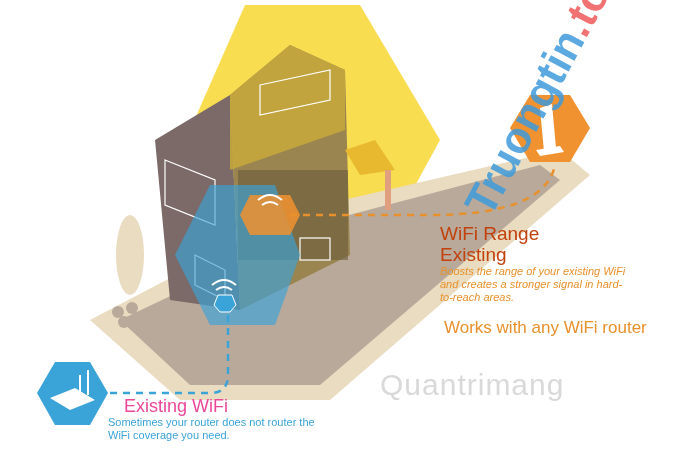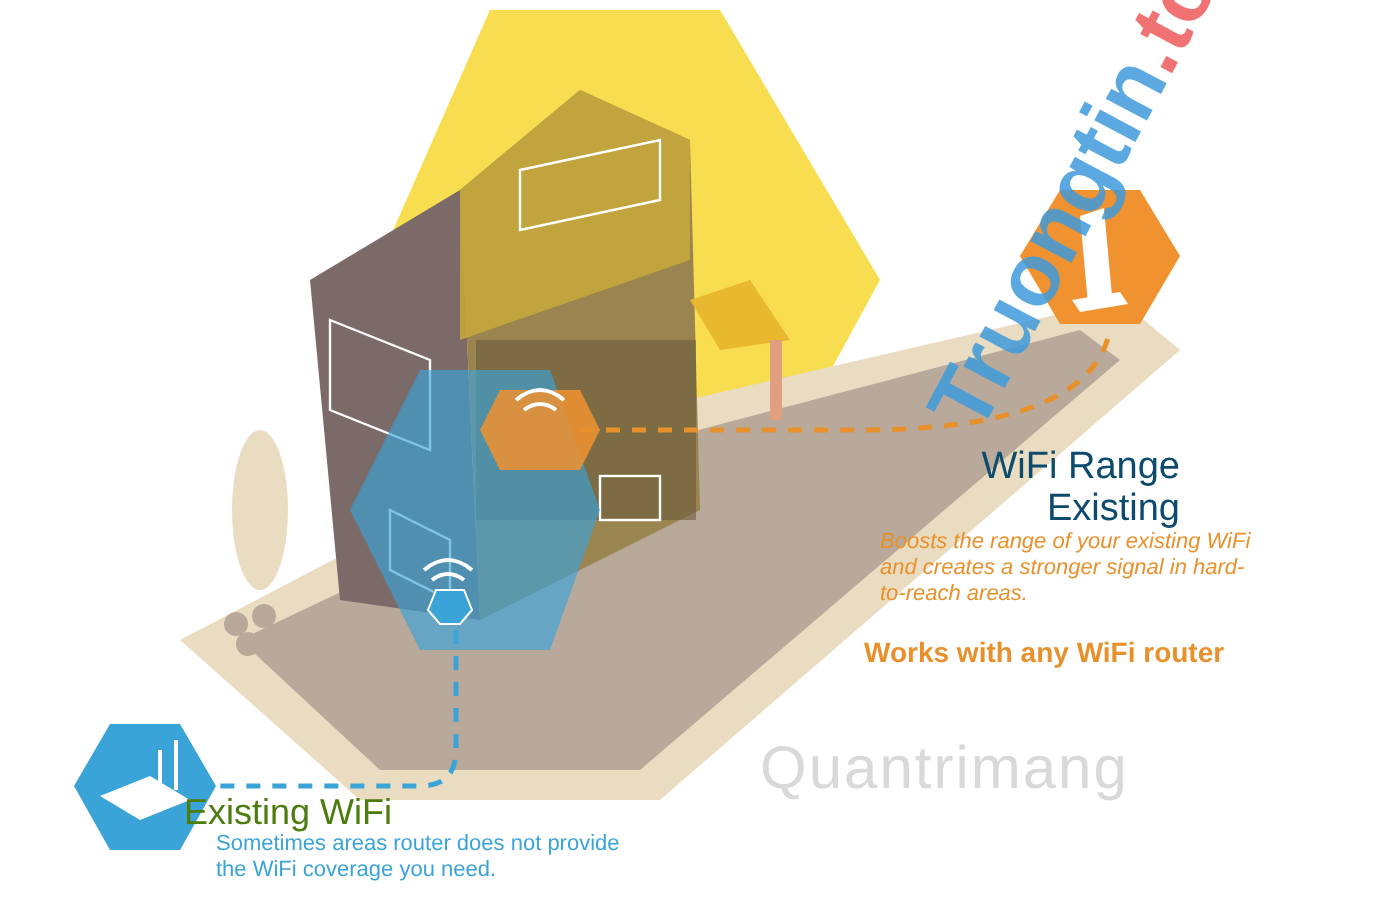--- a/index.html
+++ b/index.html
@@ -1,23 +1,23 @@
 <!DOCTYPE html>
 <html><head>
 <meta charset="utf-8">
 <style>
   html, body { margin:0; padding:0; background:#ffffff; }
   body { width:700px; height:453px; position:relative; overflow:hidden; font-family:"Liberation Sans", sans-serif; }
   .stage { position:absolute; left:0; top:0; width:700px; height:453px; }
   svg.illu { position:absolute; left:0; top:0; }
   .label { position:absolute; }
-  .ext-title { left:440px; top:223px; color:#0c4a6e; font-size:19px; line-height:21px; font-weight:normal; width:150px;text-align:right; }
+  .ext-title { left:440px; top:223px; color:#c2410c; font-size:19px; line-height:21px; font-weight:normal; width:150px; }
   .ext-desc { left:440px; top:265px; color:#e8912c; font-size:11px; line-height:13px; width:195px;font-style:italic; }
-  .ext-note { left:432px; top:318px; color:#e8912c; font-size:14px; font-weight:bold; }
-  .wifi-title { left:92px; top:396px; color:#4d7c0f; font-size:18px; line-height:20px; }
+  .ext-note { left:444px; top:318px; color:#e8912c; font-size:17px; font-weight:normal; }
+  .wifi-title { left:124px; top:396px; color:#ec4899; font-size:18px; line-height:20px; }
   .wifi-desc { left:108px; top:416px; color:#3aa3d8; font-size:11px; line-height:13px; width:220px; }
   .wm-quan { left:380px; top:368px; color:#d9d9d9; font-size:30px; letter-spacing:1px;text-align:center; }
   .wm-truong { left:455px; top:200px; color:#3f9bdb; font-size:44px; font-weight:bold; transform:rotate(-62deg); transform-origin:left top; white-space:nowrap; opacity:0.85; }
   .wm-top { color:#ef5a5a; }
 </style>
 </head>
 <body>
 
 <div class="stage">
 
@@ -81,17 +81,17 @@
   </svg>
 
   <div class="label ext-title">
     <div>WiFi Range</div>
     <div>Existing</div>
   </div>
   <div class="label ext-desc">Boosts the range of your existing WiFi and creates a stronger signal in hard-to-reach areas.</div>
   <div class="label ext-note">Works with any WiFi router</div>
 
   <div class="label wifi-title">Existing WiFi</div>
-  <div class="label wifi-desc">Sometimes areas router does not provide the WiFi coverage you need.</div>
+  <div class="label wifi-desc">Sometimes your router does not router the WiFi coverage you need.</div>
 
   <div class="label wm-quan">Quantrimang</div>
   <div class="label wm-truong"><span>Truongtin</span><span class="wm-top">.top</span></div>
 </div>
 
 </body></html>

